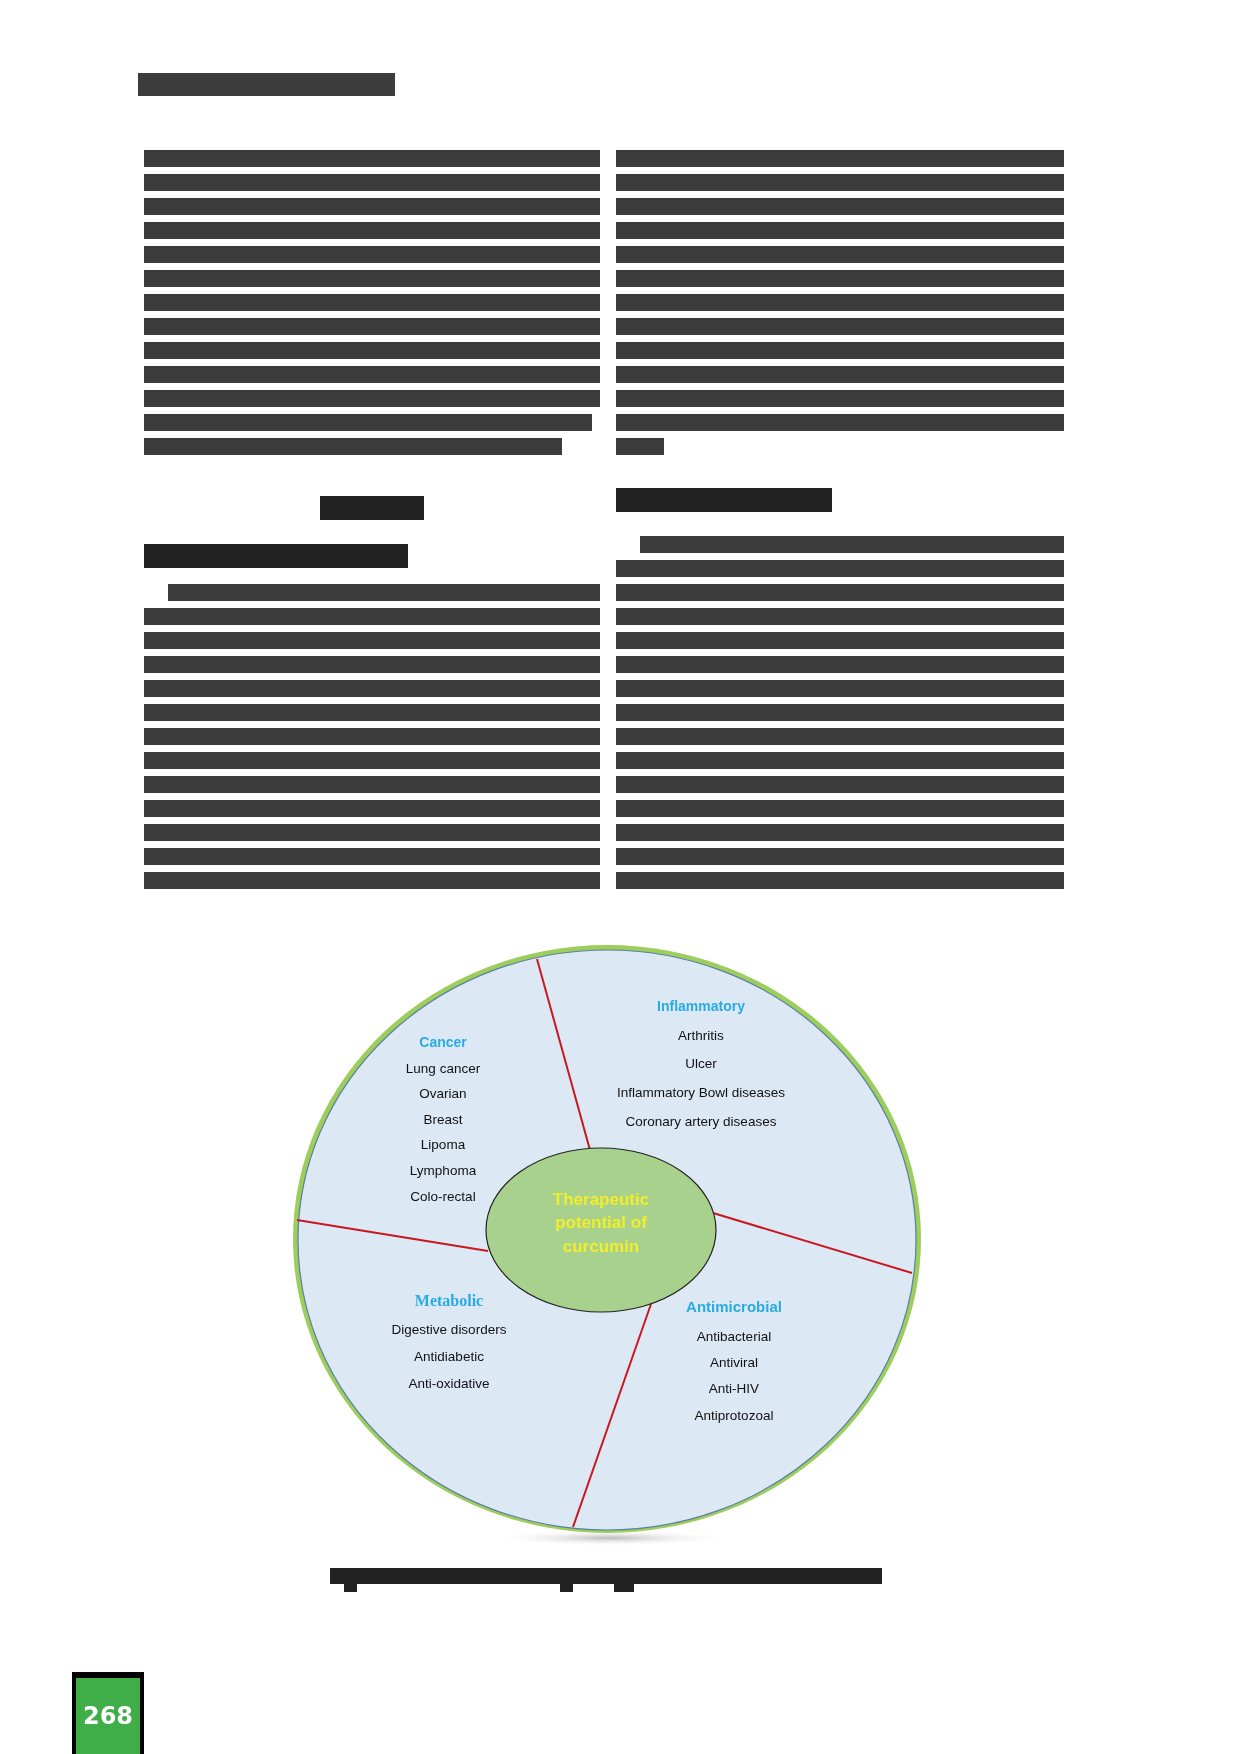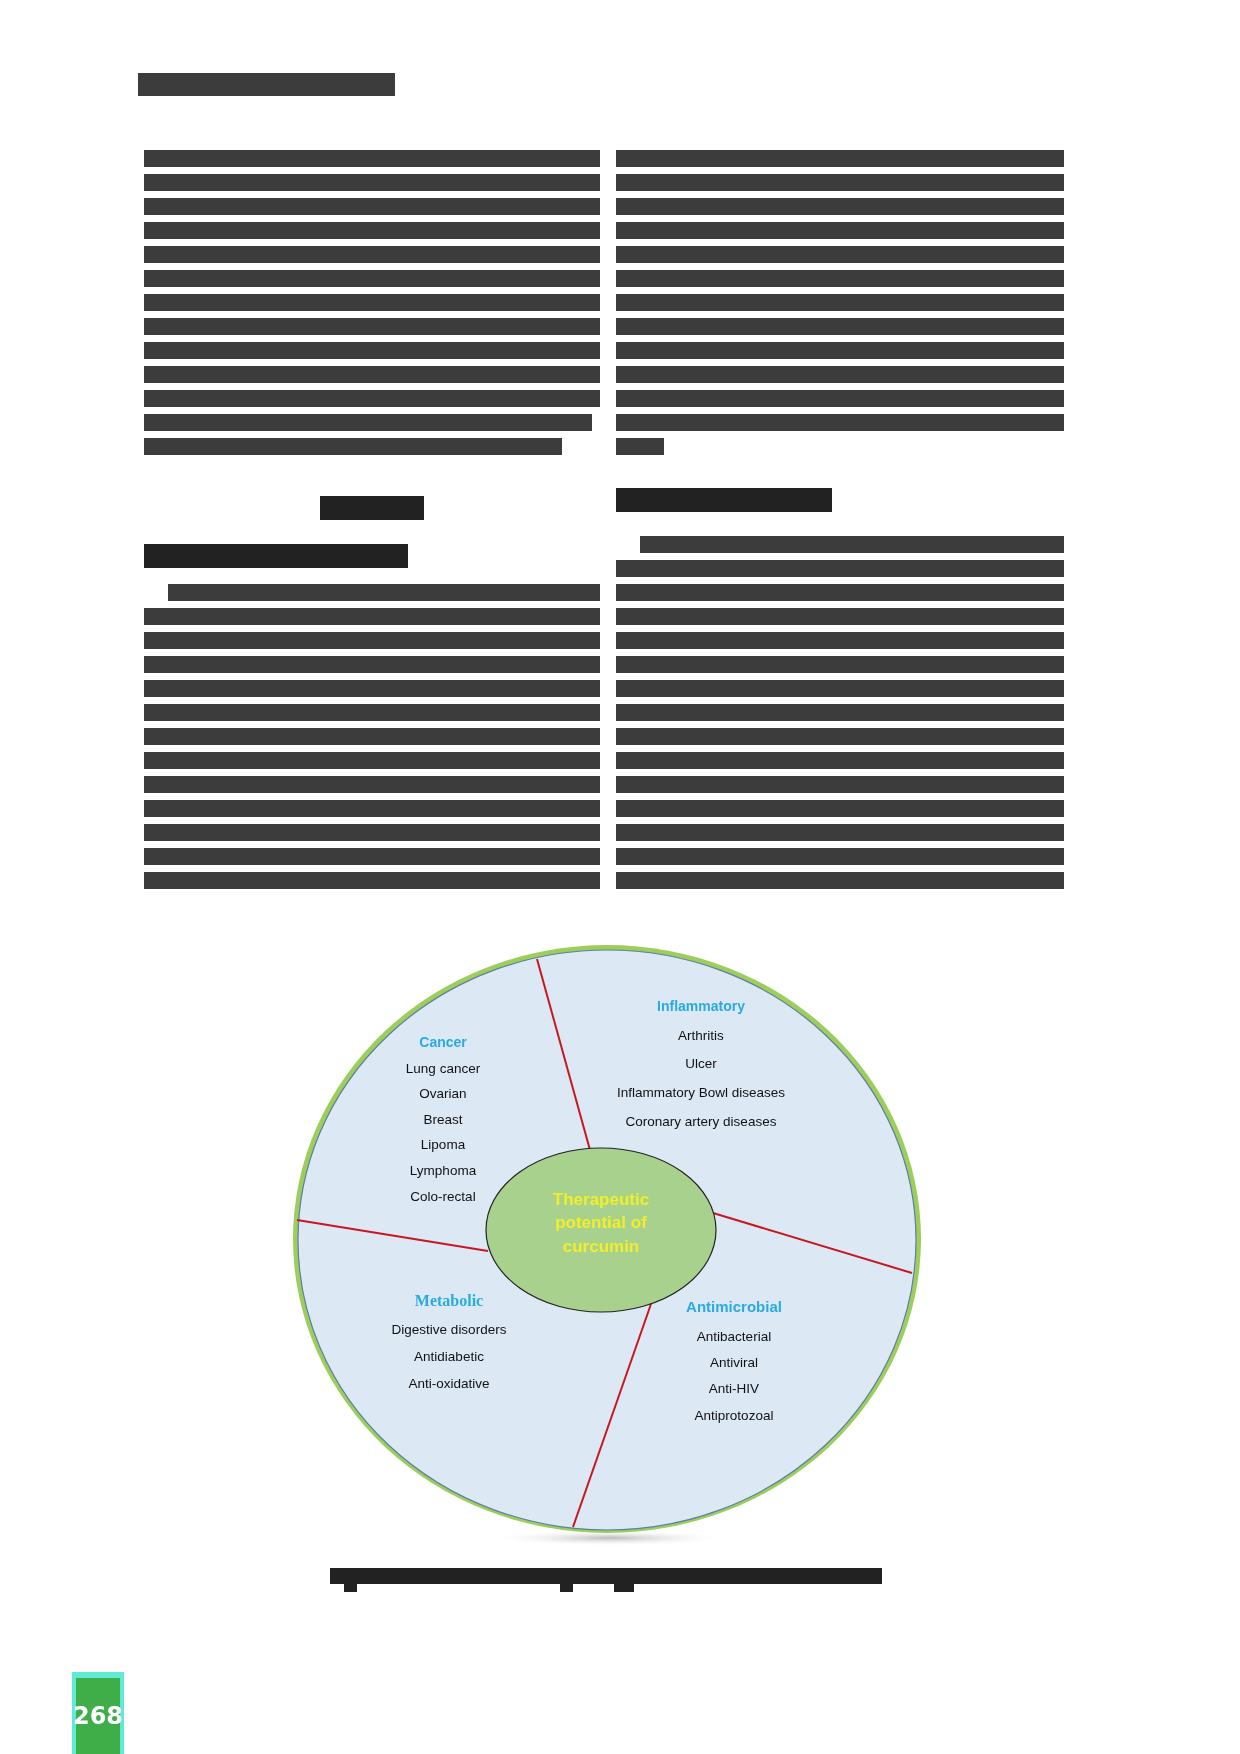--- a/index.html
+++ b/index.html
@@ -6,21 +6,21 @@
   body{width:1240px;height:1754px;position:relative;overflow:hidden;font-family:"Liberation Sans",sans-serif;}
   .redact{position:absolute;background:#3c3c3c;}
   .redact.dark{background:#222;}
   .col-line{position:absolute;height:17px;background:#3c3c3c;}
   #diagram{position:absolute;left:0;top:0;width:1240px;height:1754px;pointer-events:none;}
   #diagram text{pointer-events:auto;}
   .cat{font-family:"Liberation Sans",sans-serif;font-weight:bold;fill:#29abe2;}
   .cat-serif{font-family:"Liberation Serif",serif;font-weight:bold;fill:#29abe2;}
   .item{font-family:"Liberation Sans",sans-serif;font-size:13.5px;fill:#111;}
   .center-label{font-family:"Liberation Sans",sans-serif;font-size:17px;fill:#f2ee2a;font-weight:bold;}
-  .page-box{position:absolute;left:72px;top:1672px;width:52px;height:82px;background:#5eead4;}
+  .page-box{position:absolute;left:72px;top:1672px;width:72px;height:82px;background:#000000;}
   .page-box-inner{position:absolute;left:4px;top:6px;right:4px;bottom:0;background:#3fae49;display:flex;align-items:center;justify-content:center;color:#fff;font-weight:bold;font-size:24px;font-family:"DejaVu Sans",sans-serif;}
 </style>
 </head>
 <body>
 
 <div class="redact" style="left:138px;top:73px;width:257px;height:23px;"></div>
 
 <div>
   <div class="col-line" style="left:144px;top:150px;width:456px;"></div>
   <div class="col-line" style="left:144px;top:174px;width:456px;"></div>

